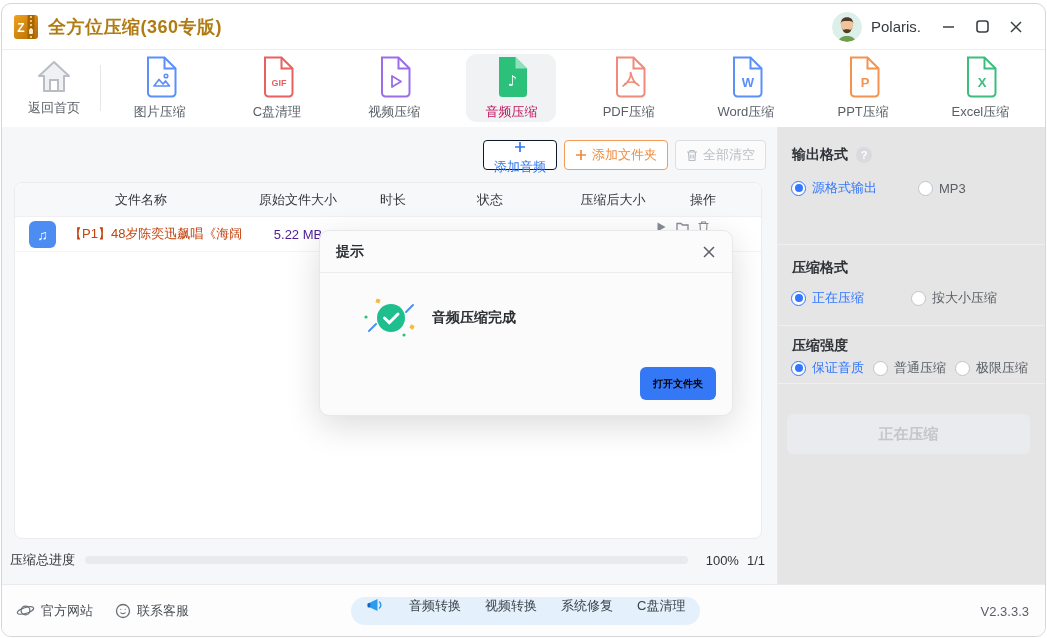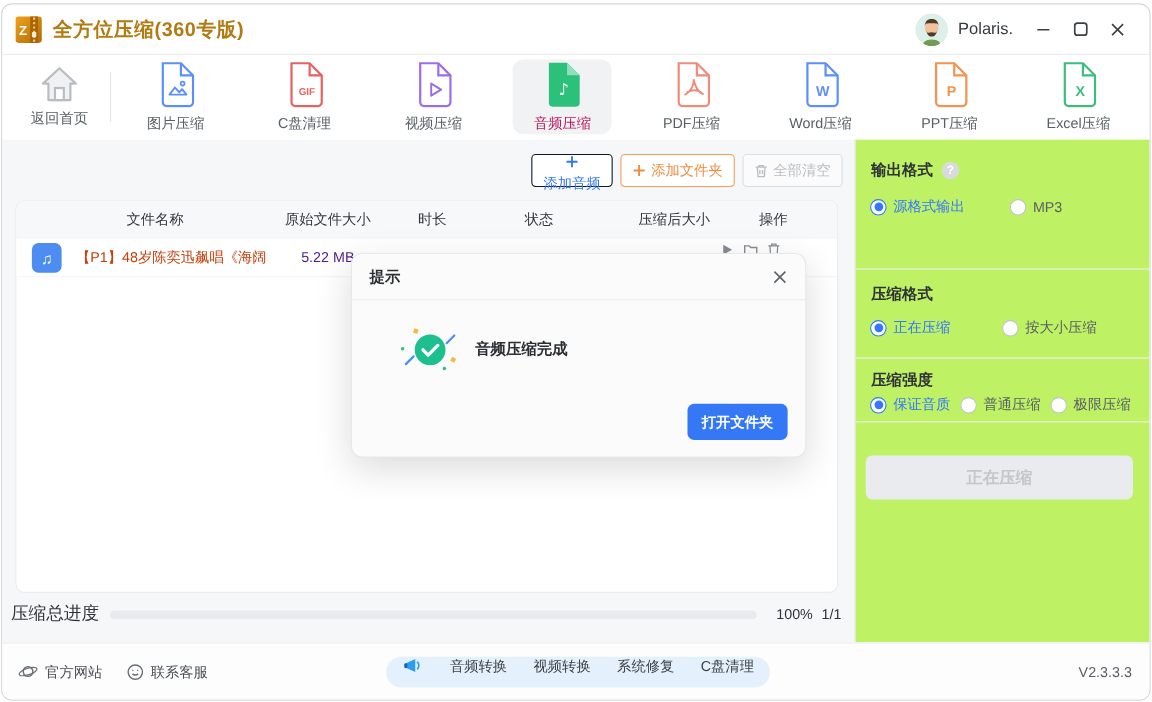--- a/index.html
+++ b/index.html
@@ -22,53 +22,53 @@
   .tabs { flex:1; display:flex; }
   .tabcol { flex:1; display:flex; justify-content:center; }
   .tab { width:90px; height:68px; display:flex; flex-direction:column; align-items:center; justify-content:center; gap:5px; border-radius:10px; cursor:pointer; }
   .tab.sel { background:#f1f2f4; }
   .tab-label, .home-label { font-size:13px; color:#595f66; white-space:nowrap; }
   .tab.sel .tab-label { color:#be185d;text-align:right; }
 
   
   .content { position:absolute; top:123px; left:0; right:0; bottom:52px; display:flex; }
   .left { position:relative; width:775px; background:#f6f7f8; }
-  .panel { flex:1; background:#bef264; border-left:1px solid #eaeaec; position:relative; }
+  .panel { flex:1; background:#e5e5e5; border-left:1px solid #eaeaec; position:relative; }
 
   .actions { position:absolute; top:13px; right:11px; display:flex; gap:7px; }
   .btn { height:30px; padding:0 10px; border-radius:4px; font-size:13px; display:flex; align-items:center; gap:5px; background:#fff; cursor:pointer; white-space:nowrap; }
   .btn.blue   { border:1px solid #0f172a; color:#3377f0;flex-direction:column; }
   .btn.orange { border:1px solid #f59a57; color:#ef8b3f; }
   .btn.gray   { border:1px solid #dcdfe2; color:#b9bdc2; background:#fbfbfc; cursor:default; }
 
   .card { position:absolute; left:12px; top:55px; width:748px; height:357px; background:#fff; border:1px solid #ececee; border-radius:8px; }
   .thead { height:34px; background:#f7f8f9; border-bottom:1px solid #f0f0f2; border-radius:8px 8px 0 0; position:relative; }
   .th { position:absolute; top:50%; transform:translate(-50%,-50%); font-size:13px; color:#33373c; white-space:nowrap; }
   .trow { height:35px; position:relative; border-bottom:1px solid #f5f5f7; background:#fff; }
   .ficon { position:absolute; left:14px; top:4px; width:27px; height:27px; border-radius:6px; background:#4d8cf0; color:#fff; display:flex; align-items:center; justify-content:center; font-size:14px; }
   .fname { position:absolute; left:54px; top:50%; transform:translateY(-50%); font-size:13px; color:#c2410c; white-space:nowrap; }
   .fsize { position:absolute; left:283px; top:50%; transform:translate(-50%,-50%); font-size:13px; color:#4c1d95; }
   .ops { position:absolute; left:640px; top:4px; display:flex; gap:9px; align-items:center; }
 
   .progressrow { position:absolute; left:8px; right:12px; bottom:15px; display:flex; align-items:center; }
-  .plabel { font-size:16px; color:#2f3338; white-space:nowrap; }
+  .plabel { font-size:13px; color:#2f3338; white-space:nowrap; }
   .pbar { flex:1; height:8px; border-radius:4px; background:#e8eaed; margin:0 10px; overflow:hidden; }
   .pfill { height:100%; border-radius:4px; background:linear-gradient(90deg,#4276da,#79a9ef); }
   .ppercent, .pcount { font-size:13px; color:#2f3338; margin-left:8px; }
 
   
   .dialog { position:absolute; left:317px; top:226px; width:414px; height:186px; background:#fbfbfc; border:1px solid #e8e8ea;
             border-radius:10px; box-shadow:0 10px 34px rgba(0,0,0,.14); z-index:50; }
   .dtitlebar { height:42px; display:flex; align-items:center; padding:0 16px; border-bottom:1px solid #ececee; }
   .dtitle { font-size:14px; font-weight:600; color:#2b2f33; }
   .dclose { margin-left:auto; cursor:pointer; display:flex; }
   .dmsgwrap { position:absolute; left:40px; top:64px; display:flex; align-items:center; gap:10px; }
   .dmsg { font-size:14px; font-weight:600; color:#2b2f33; }
-  .dbtn { position:absolute; right:16px; bottom:15px; height:33px; padding:0 13px; background:#3478f6; color:#ffffff; border-radius:6px;
-          display:flex; align-items:center; justify-content:center; font-size:13px; font-weight:600; cursor:pointer; }
+  .dbtn { position:absolute; right:16px; bottom:15px; height:33px; padding:0 13px; background:#3478f6; color:#000000; border-radius:6px;
+          display:flex; align-items:center; justify-content:center; font-size:10px; font-weight:600; cursor:pointer; }
 
   
   .sec { position:relative; border-bottom:1px solid #efeff1; }
   .sec1{ height:118px; } .sec2{ height:81px; } .sec3{ height:58px; } .sec4{ height:103px; } .sec5{ height:100px; border-bottom:none; }
   .sectitle { position:absolute; left:14px; font-size:14px; font-weight:600; color:#2f3338; display:flex; align-items:center; gap:8px; }
   .sec1 .sectitle{ top:19px; } .sec2 .sectitle{ top:14px; } .sec3 .sectitle{ top:11px; } .sec4 .sectitle{ top:15px; }
   .help { width:16px; height:16px; border-radius:50%; background:#d8dadd; color:#fff; font-size:11px; font-weight:bold; display:inline-flex; align-items:center; justify-content:center; }
   .help::after { content:"?"; }
   .rrow { position:absolute; left:13px; display:flex; align-items:center; }
   .sec1 .rrow{ top:52px; } .sec2 .rrow{ top:44px; } .sec3 .rrow{ top:33px; }

